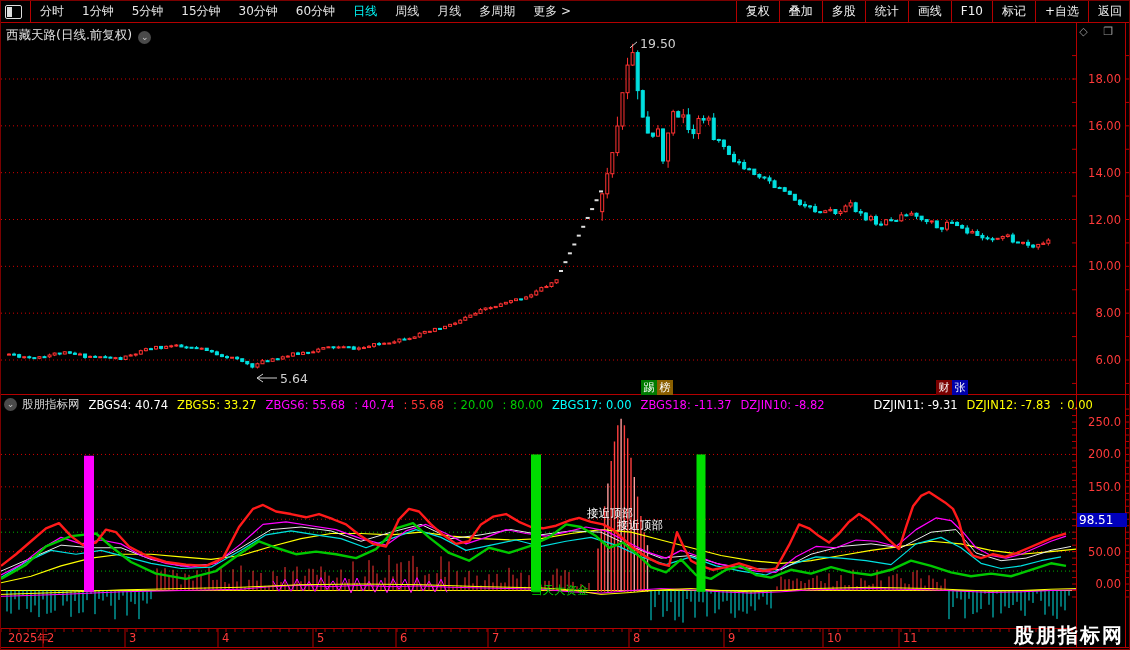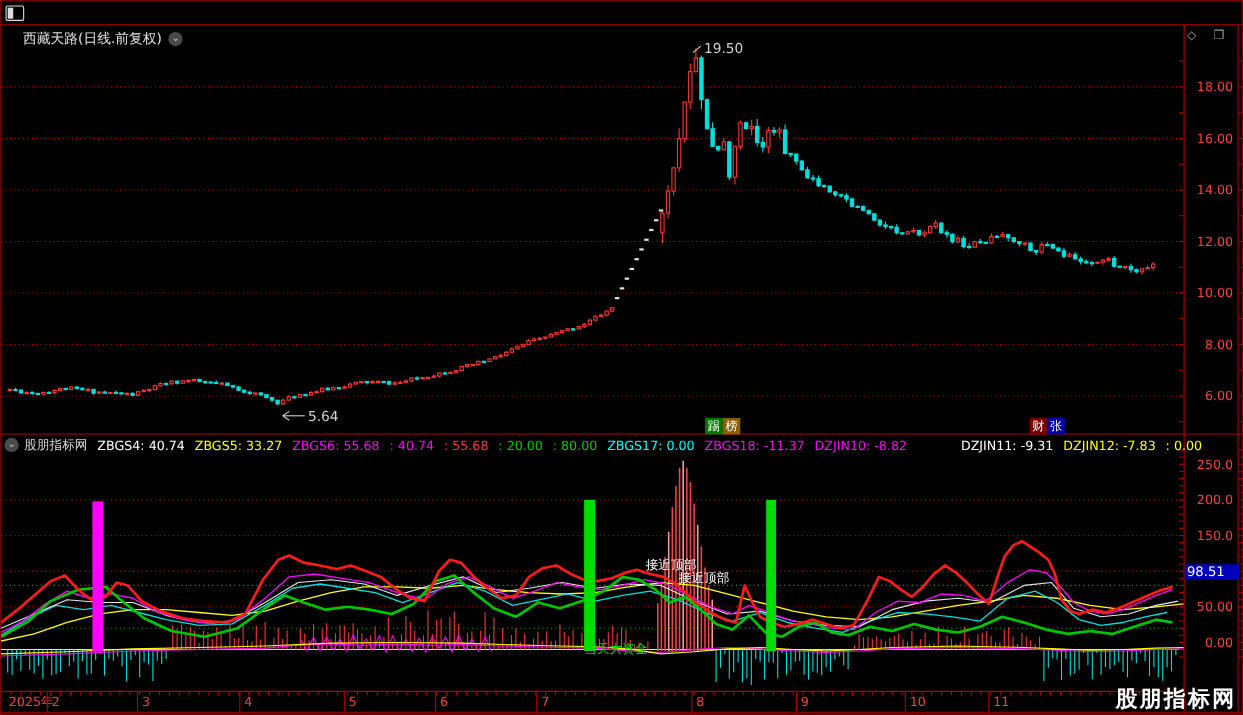--- a/index.html
+++ b/index.html
@@ -8,21 +8,21 @@
   
   #toolbar{position:absolute;left:0;top:0;width:1130px;height:21px;display:flex;align-items:center;font-size:12px;}
   #tb-icon{width:15px;height:12px;border:1px solid #ddd;border-radius:2px;margin:0 8px 0 4px;position:relative;flex:0 0 auto;}
   #tb-icon::after{content:"";position:absolute;left:1px;top:1px;bottom:1px;width:5px;background:#ddd;}
   #tb-left{display:flex;align-items:center;height:21px;border-left:1px solid #b40000;}
   #tb-left .tbi{padding:0 9px;color:#e6e6e6;cursor:default;white-space:nowrap;}
   #tb-left .tbi.active{color:#00ffff;}
   #tb-right{position:absolute;right:0;top:0;height:21px;display:flex;align-items:center;}
   #tb-right .tbi{padding:0 9px;height:21px;line-height:21px;border-left:1px solid #b40000;color:#f2f2f2;white-space:nowrap;}
   
-  #title-row{position:absolute;left:20px;top:26px;display:flex;align-items:center;font-size:12.5px;color:#e2e2e2;z-index:5;}
+  #title-row{position:absolute;left:5px;top:26px;display:flex;align-items:flex-end;font-size:12.5px;color:#e2e2e2;z-index:5;}
   .chev-circle{width:13px;height:13px;border-radius:50%;background:#4a4a4a;color:#c9c9c9;font-size:9px;line-height:12px;
     text-align:center;margin-left:6px;flex:0 0 auto;}
   #corner-icons{position:absolute;right:10px;top:24px;color:#9a9a9a;font-size:11px;letter-spacing:6px;z-index:5;}
   
   #ind-header{position:absolute;left:3px;top:396px;display:flex;align-items:center;font-size:11.5px;z-index:5;white-space:nowrap;}
   #ind-header .chev-circle{margin:0 5px 0 0;}
   #ind-name{color:#d8d8d8;margin-right:9px;}
   #ind-header .hv{margin-right:9px;}
   
   #gfx{position:absolute;left:0;top:0;z-index:1;}
@@ -37,20 +37,44 @@
   #watermark{position:absolute;right:5px;bottom:3px;text-align:right;z-index:7;color:#fff;line-height:1.05;}
   #watermark .w1{font-size:20px;font-weight:bold;letter-spacing:2px;}
   #watermark .w2{font-size:19px;font-weight:bold;}
 </style>
 </head>
 <body>
 
 <div id="screen">
   <div id="toolbar">
     <div id="tb-icon"></div>
+    <div id="tb-left">
+        <span class="tbi">分时</span>
+        <span class="tbi">1分钟</span>
+        <span class="tbi">5分钟</span>
+        <span class="tbi">15分钟</span>
+        <span class="tbi">30分钟</span>
+        <span class="tbi">60分钟</span>
+        <span class="tbi active">日线</span>
+        <span class="tbi">周线</span>
+        <span class="tbi">月线</span>
+        <span class="tbi">多周期</span>
+        <span class="tbi">更多 &gt;</span>
+      </div>
+    <div id="tb-right">
+        <span class="tbi">复权</span>
+        <span class="tbi">叠加</span>
+        <span class="tbi">多股</span>
+        <span class="tbi">统计</span>
+        <span class="tbi">画线</span>
+        <span class="tbi">F10</span>
+        <span class="tbi">标记</span>
+        <span class="tbi">+自选</span>
+        <span class="tbi">返回</span>
+      </div>
   </div>
 
   <div id="title-row">
     <span>西藏天路(日线.前复权)</span>
     <span class="chev-circle">⌄</span>
   </div>
   <div id="corner-icons">◇ ❐</div>
 
   <svg id="gfx" width="1130" height="650">
       <line x1="0" y1="21.5" x2="1130" y2="21.5" stroke="#b40000" stroke-width="1"></line>

